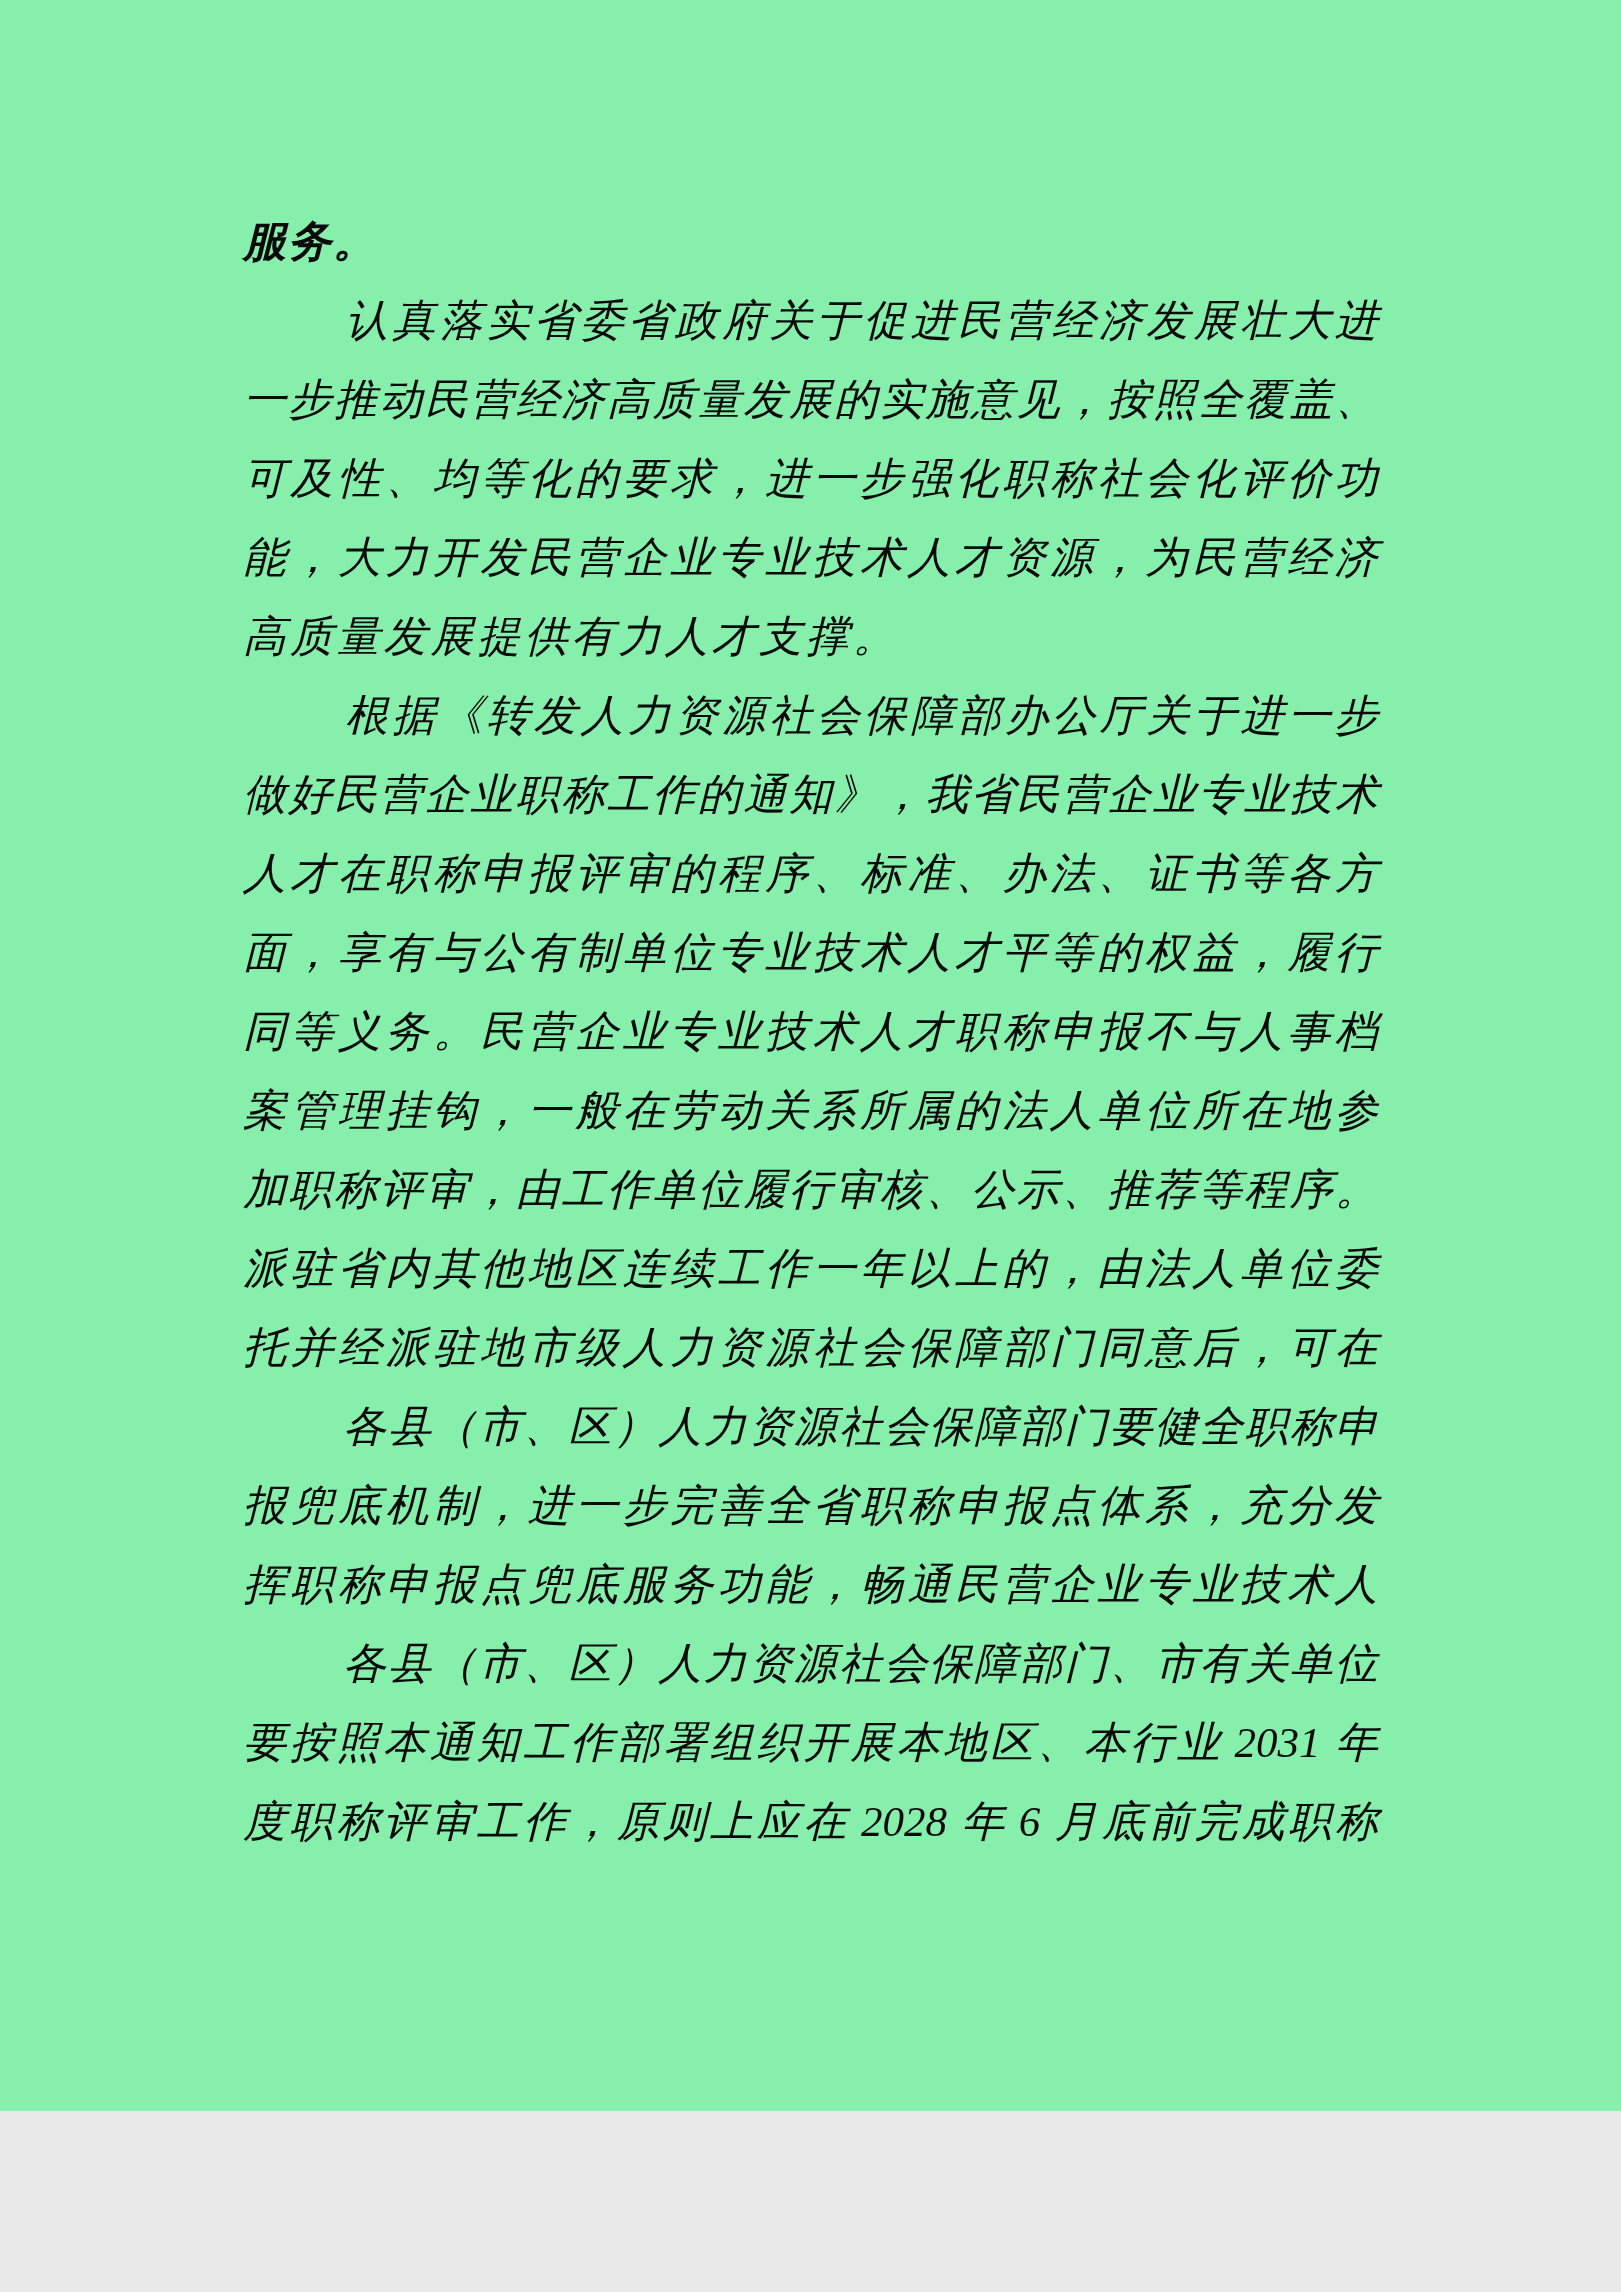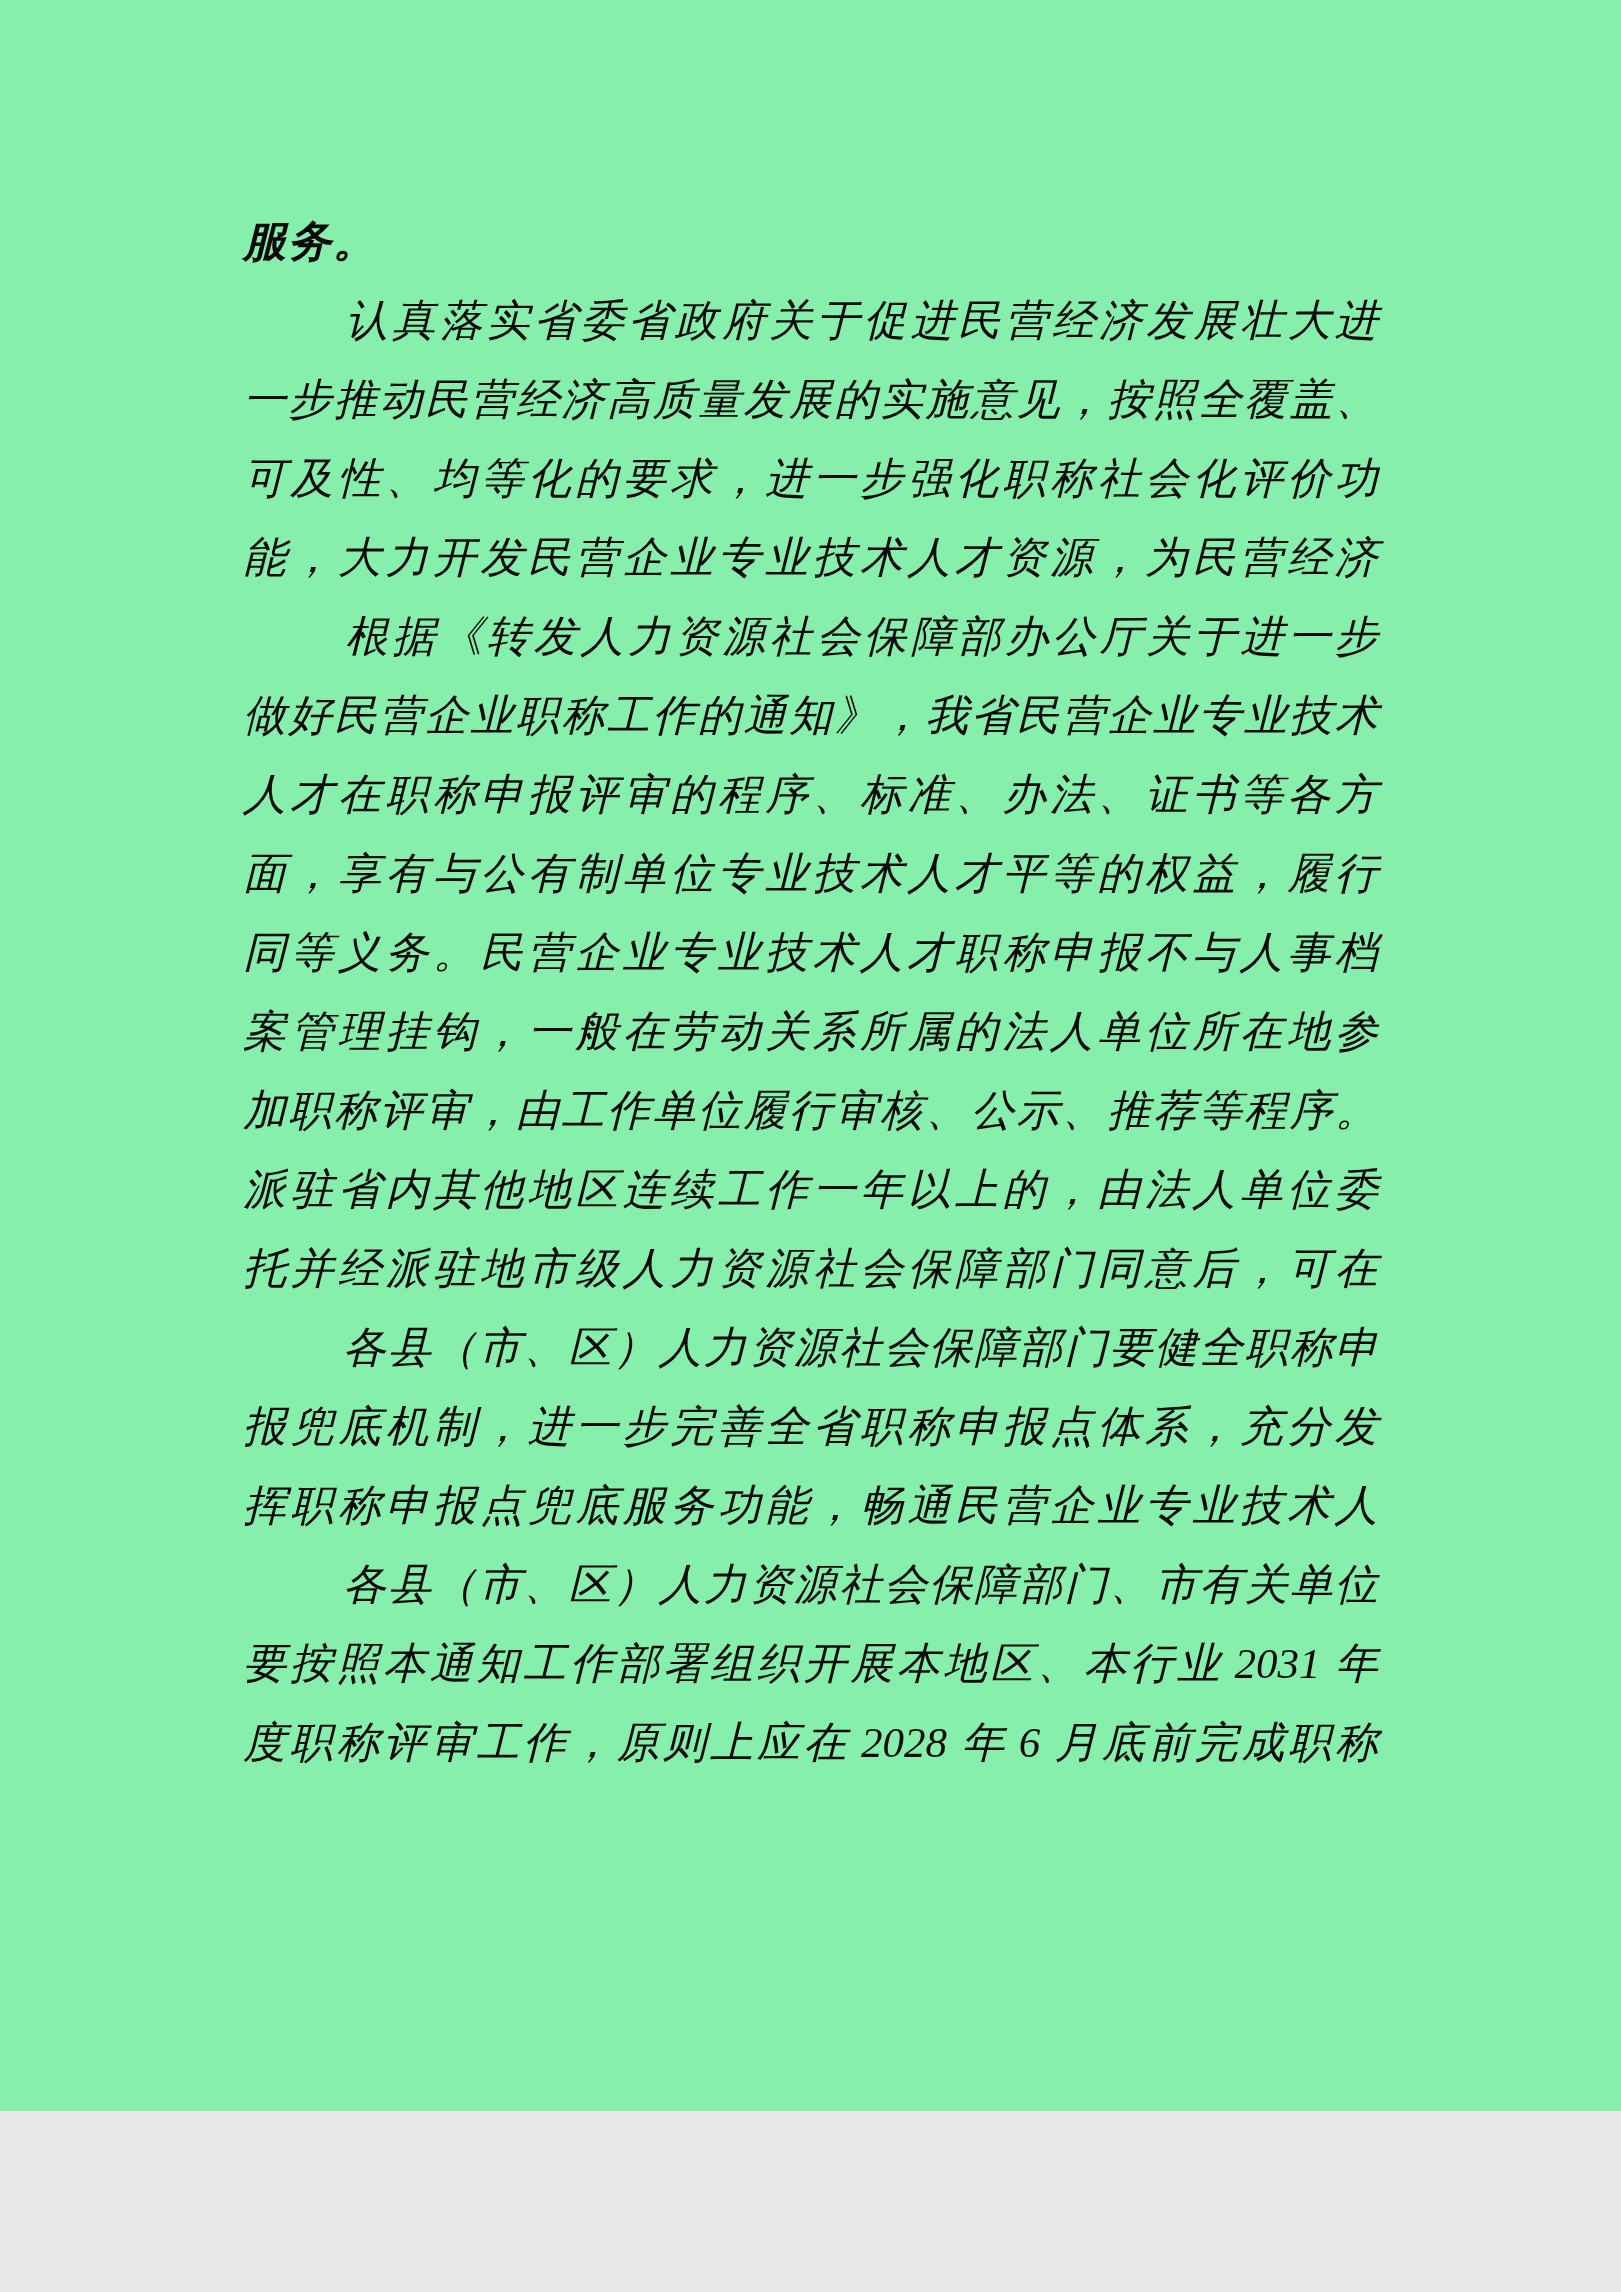--- a/index.html
+++ b/index.html
@@ -166,20 +166,21 @@
         <span>才</span>
         <span>资</span>
         <span>源</span>
         <span>，</span>
         <span>为</span>
         <span>民</span>
         <span>营</span>
         <span>经</span>
         <span>济</span>
       </div>
+      <div class="line">高质量发展提供有力人才支撑。</div>
       <div class="line indent fill">
         <span>根</span>
         <span>据</span>
         <span>《</span>
         <span>转</span>
         <span>发</span>
         <span>人</span>
         <span>力</span>
         <span>资</span>
         <span>源</span>

